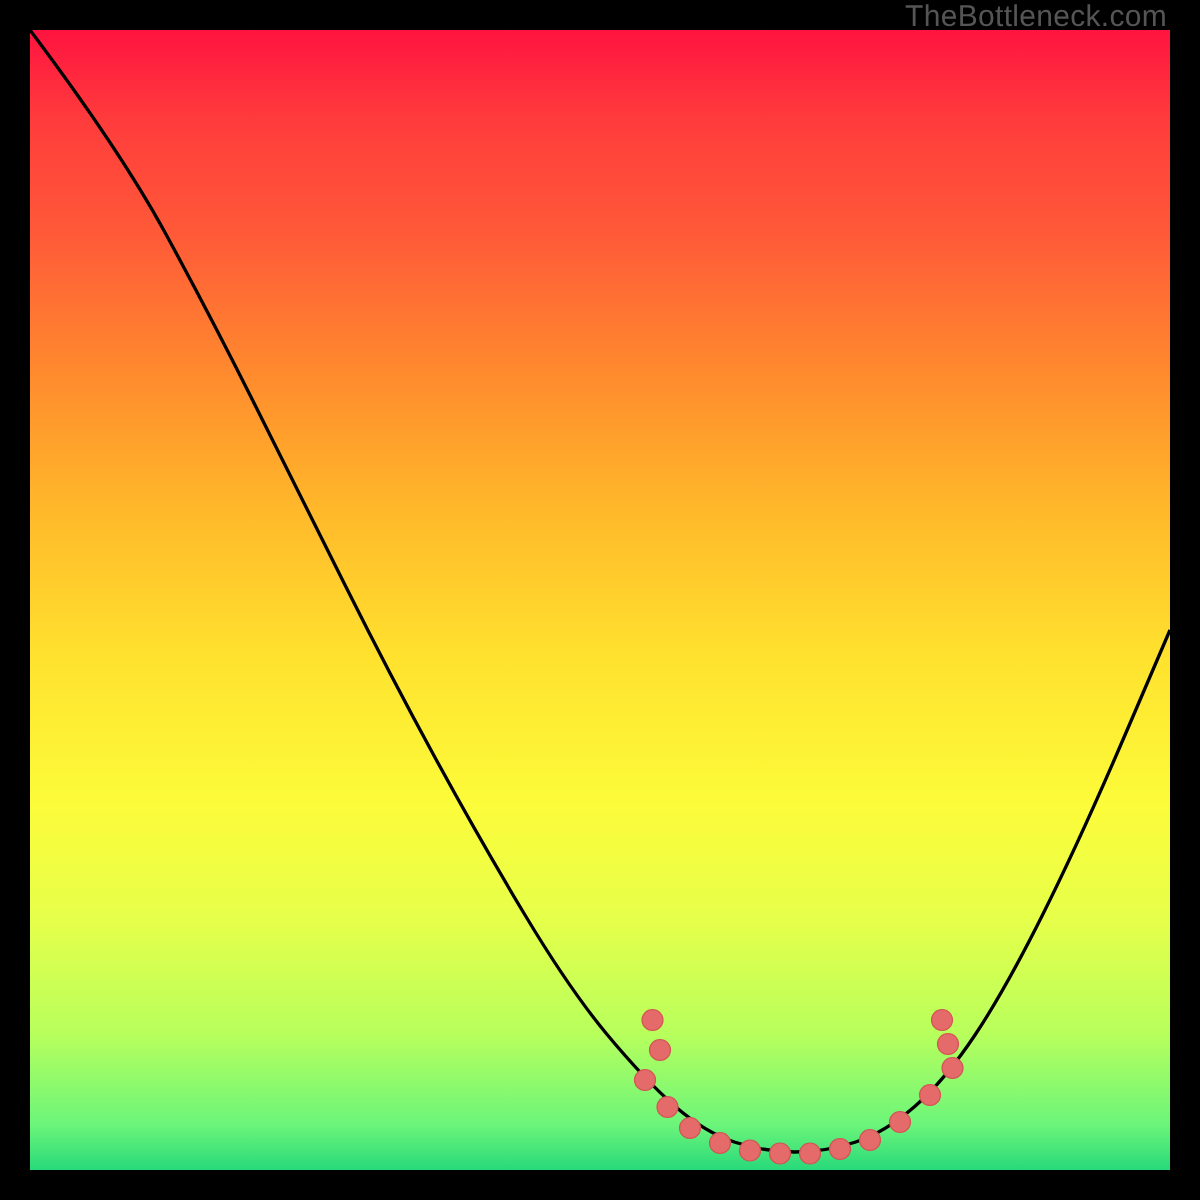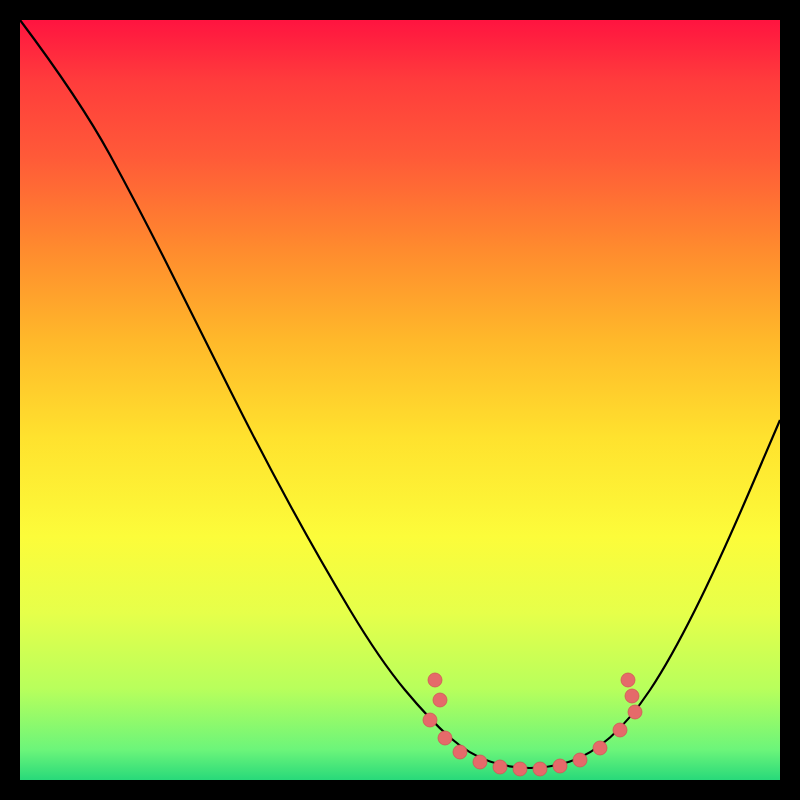--- a/index.html
+++ b/index.html
@@ -64,20 +64,21 @@
     stroke: #d25555;
     stroke-width: 0.8;
   }
 </style>
 </head>
 <body>
 
 <div class="frame">
   <div class="plot-bg"></div>
 
+  <div class="watermark">TheBottleneck.com</div>
 
   <svg class="curve" viewBox="0 0 760 760" preserveAspectRatio="none">
     <path id="curve-path" class="curve-path" d="M 0 0 Q 60 80 90 135 Q 120 190 150 250 Q 180 310 210 370 Q 240 430 270 485 Q 300 540 330 590 Q 360 640 385 670 Q 410 700 430 717.5 Q 450 735 470 741.5 Q 490 748 510 748 Q 530 748 550 741.5 Q 570 735 590 717.5 Q 610 700 630 670 Q 650 640 675 590 Q 700 540 730 470 T 760 400"></path>
     <g id="dots">
         <circle cx="410" cy="700" r="7" class="dot"></circle>
         <circle cx="425" cy="718" r="7" class="dot"></circle>
         <circle cx="440" cy="732" r="7" class="dot"></circle>
         <circle cx="460" cy="742" r="7" class="dot"></circle>
         <circle cx="480" cy="747" r="7" class="dot"></circle>
         <circle cx="500" cy="749" r="7" class="dot"></circle>

